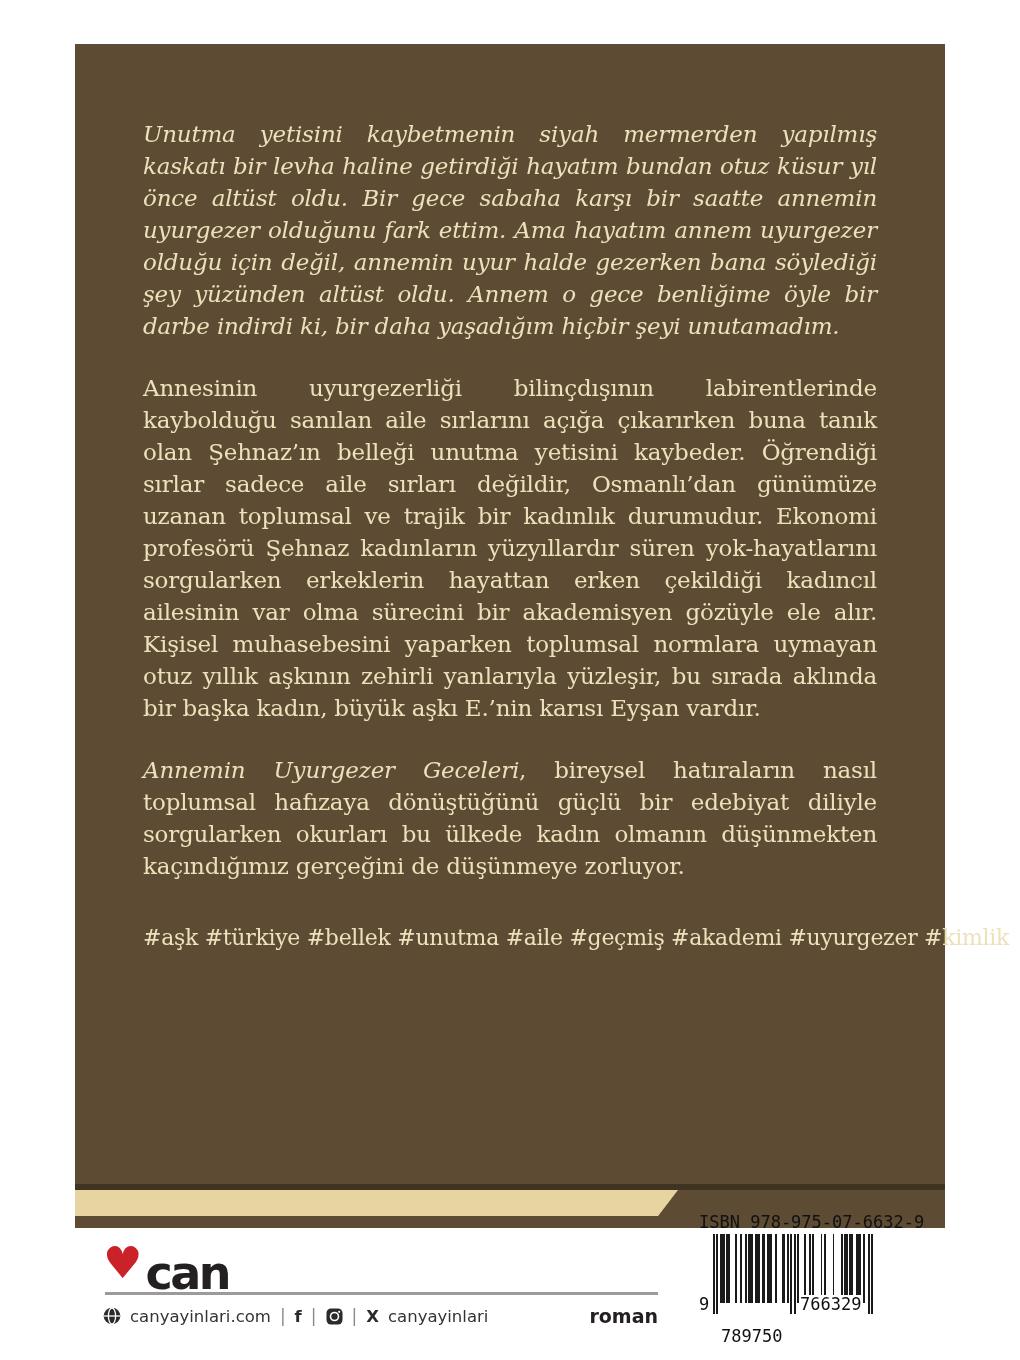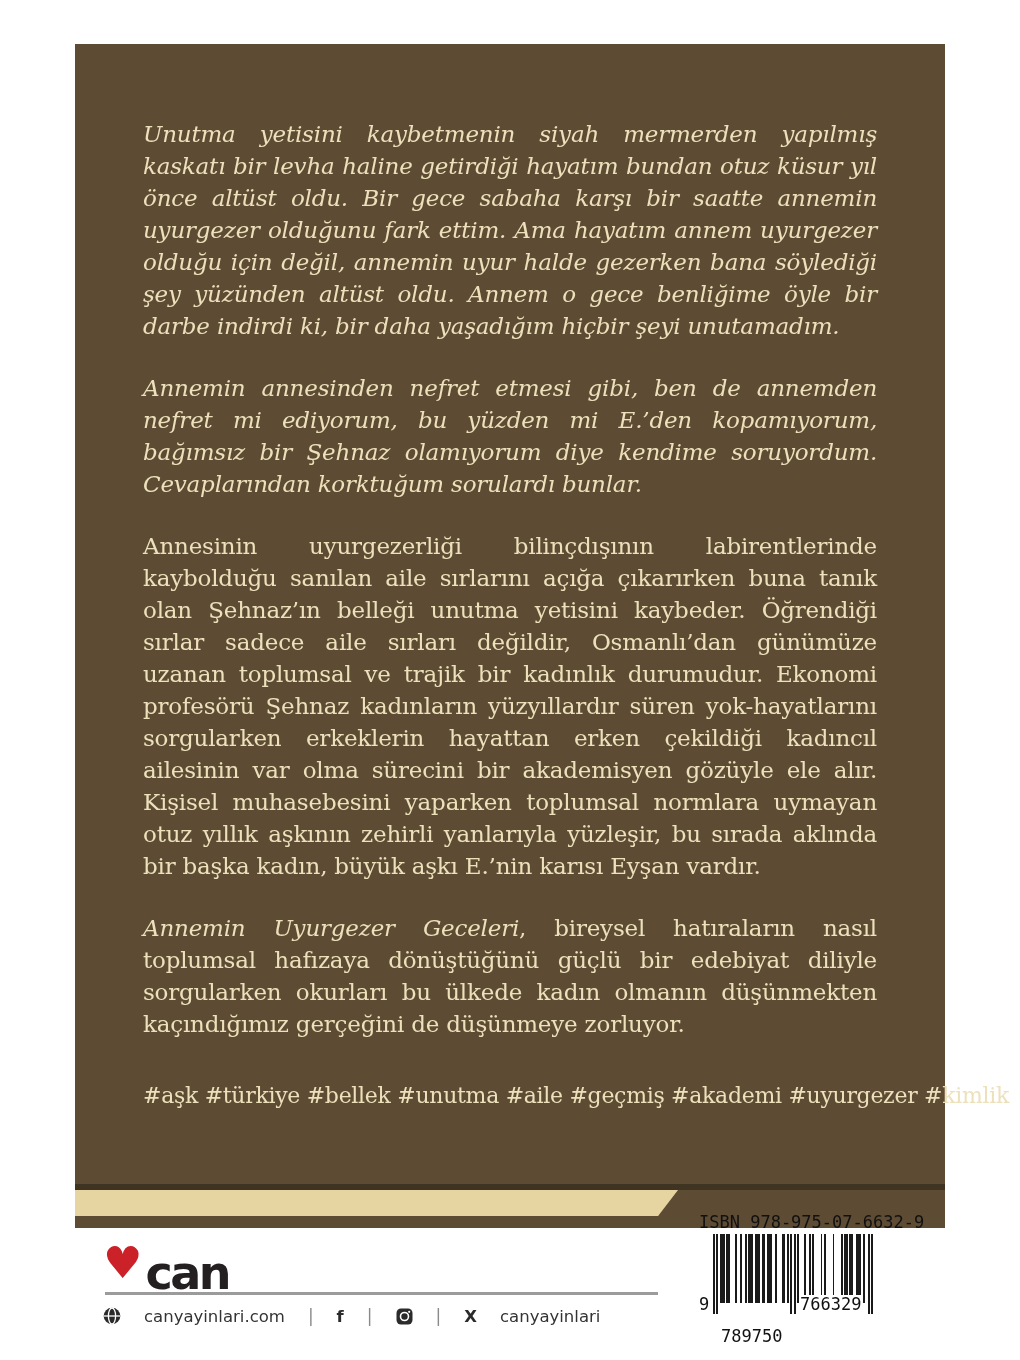--- a/index.html
+++ b/index.html
@@ -21,21 +21,21 @@
   .tan-band{position:absolute;left:75px;top:1190px;width:603px;height:26px;background:#e7d5a1;
             clip-path:polygon(0 0,100% 0,96.7% 100%,0 100%);}
 
   
   .logo{position:absolute;left:103px;top:1240px;display:flex;align-items:center;height:46px;}
   .logo .heart{color:#cb2128;font-family:"DejaVu Sans",sans-serif;font-size:44px;line-height:44px;
                margin-right:3px;}
   .logo .logotype{font-family:"DejaVu Sans",sans-serif;font-weight:bold;font-size:46px;line-height:44px;
                   letter-spacing:-2.5px;color:#242021;margin-top:20px;}
   .rule{position:absolute;left:105px;top:1292px;width:553px;height:3px;background:#9b9b9b;}
-  .social{position:absolute;left:103px;top:1304px;display:flex;align-items:center;gap:23px;
+  .social{position:absolute;left:103px;top:1304px;display:flex;align-items:center;gap:9px;
           font-family:"DejaVu Sans",sans-serif;font-size:16.5px;color:#333;height:24px;}
   .social .sep{color:#8a8a8a;font-size:17px;}
   .social .glyph{font-weight:bold;color:#2b2b2b;}
   .social svg{display:block;}
   .genre{position:absolute;left:400px;top:1305px;width:258px;text-align:right;
          font-family:"DejaVu Sans",sans-serif;font-weight:bold;font-size:19px;color:#242021;}
 
   
   .barcode{position:absolute;left:699px;top:1212px;width:176px;font-family:"DejaVu Sans Mono",monospace;}
   .isbn-label{font-size:17px;color:#111;white-space:nowrap;text-align:center;margin-bottom:2px;}
@@ -46,21 +46,20 @@
   .bc-left{left:7px;background:#fff;padding:0 1px;margin-top:32px;}
   .bc-right{left:86px;background:#fff;padding:0 1px;}
 </style>
 </head>
 <body>
 
 <div class="page">
 
   <div class="cover">
     <p class="italic">Unutma yetisini kaybetmenin siyah mermerden yapılmış kaskatı bir levha haline getirdiği hayatım bundan otuz küsur yıl önce altüst oldu. Bir gece sabaha karşı bir saatte annemin uyurgezer olduğunu fark ettim. Ama hayatım annem uyurgezer olduğu için değil, annemin uyur halde gezerken bana söylediği şey yüzünden altüst oldu. Annem o gece benliğime öyle bir darbe indirdi ki, bir daha yaşadığım hiçbir şeyi unutamadım.</p>
-    <p class="italic">Annemin annesinden nefret etmesi gibi, ben de annemden nefret mi ediyorum, bu yüzden mi E.’den kopamıyorum, bağımsız bir Şehnaz olamıyorum diye kendime soruyordum. Cevaplarından korktuğum sorulardı bunlar.</p>
     <p>Annesinin uyurgezerliği bilinçdışının labirentlerinde kaybolduğu sanılan aile sırlarını açığa çıkarırken buna tanık olan Şehnaz’ın belleği unutma yetisini kaybeder. Öğrendiği sırlar sadece aile sırları değildir, Osmanlı’dan günümüze uzanan toplumsal ve trajik bir kadınlık durumudur. Ekonomi profesörü Şehnaz kadınların yüzyıllardır süren yok-hayatlarını sorgularken erkeklerin hayattan erken çekildiği kadıncıl ailesinin var olma sürecini bir akademisyen gözüyle ele alır. Kişisel muhasebesini yaparken toplumsal normlara uymayan otuz yıllık aşkının zehirli yanlarıyla yüzleşir, bu sırada aklında bir başka kadın, büyük aşkı E.’nin karısı Eyşan vardır.</p>
     <p><span class="lead">Annemin Uyurgezer Geceleri</span><span>, bireysel hatıraların nasıl toplumsal hafızaya dönüştüğünü güçlü bir edebiyat diliyle sorgularken okurları bu ülkede kadın olmanın düşünmekten kaçındığımız gerçeğini de düşünmeye zorluyor.</span></p>
     <div class="hashtags">#aşk #türkiye #bellek #unutma #aile #geçmiş #akademi #uyurgezer #kimlik</div>
   </div>
 
   <div class="dark-strip"></div>
   <div class="tan-band"></div>
 
   <div class="logo">
     <span class="heart">♥</span>
@@ -86,20 +85,21 @@
         <rect x="0.5" y="0.5" width="16" height="16" rx="4.5" fill="#2b2b2b"></rect>
         <circle cx="8.5" cy="8.5" r="4" fill="none" stroke="#fff" stroke-width="1.6"></circle>
         <circle cx="13.2" cy="3.8" r="1.1" fill="#fff"></circle>
       </svg>
     </span>
     <span class="sep">|</span>
     <span class="glyph">X</span>
     <span>canyayinlari</span>
   </div>
 
+  <div class="genre">roman</div>
 
   <div class="barcode">
     <div class="isbn-label">ISBN 978-975-07-6632-9</div>
     <div class="bars-wrap">
       <svg id="barcode-bars" width="160" height="80" viewBox="0 0 95 10" preserveAspectRatio="none" shape-rendering="crispEdges">
           <rect x="0" y="0" width="1" height="10" fill="#1a1a1a"></rect>
           <rect x="2" y="0" width="1" height="10" fill="#1a1a1a"></rect>
           <rect x="4" y="0" width="1" height="8.6" fill="#1a1a1a"></rect>
           <rect x="5" y="0" width="1" height="8.6" fill="#1a1a1a"></rect>
           <rect x="6" y="0" width="1" height="8.6" fill="#1a1a1a"></rect>

